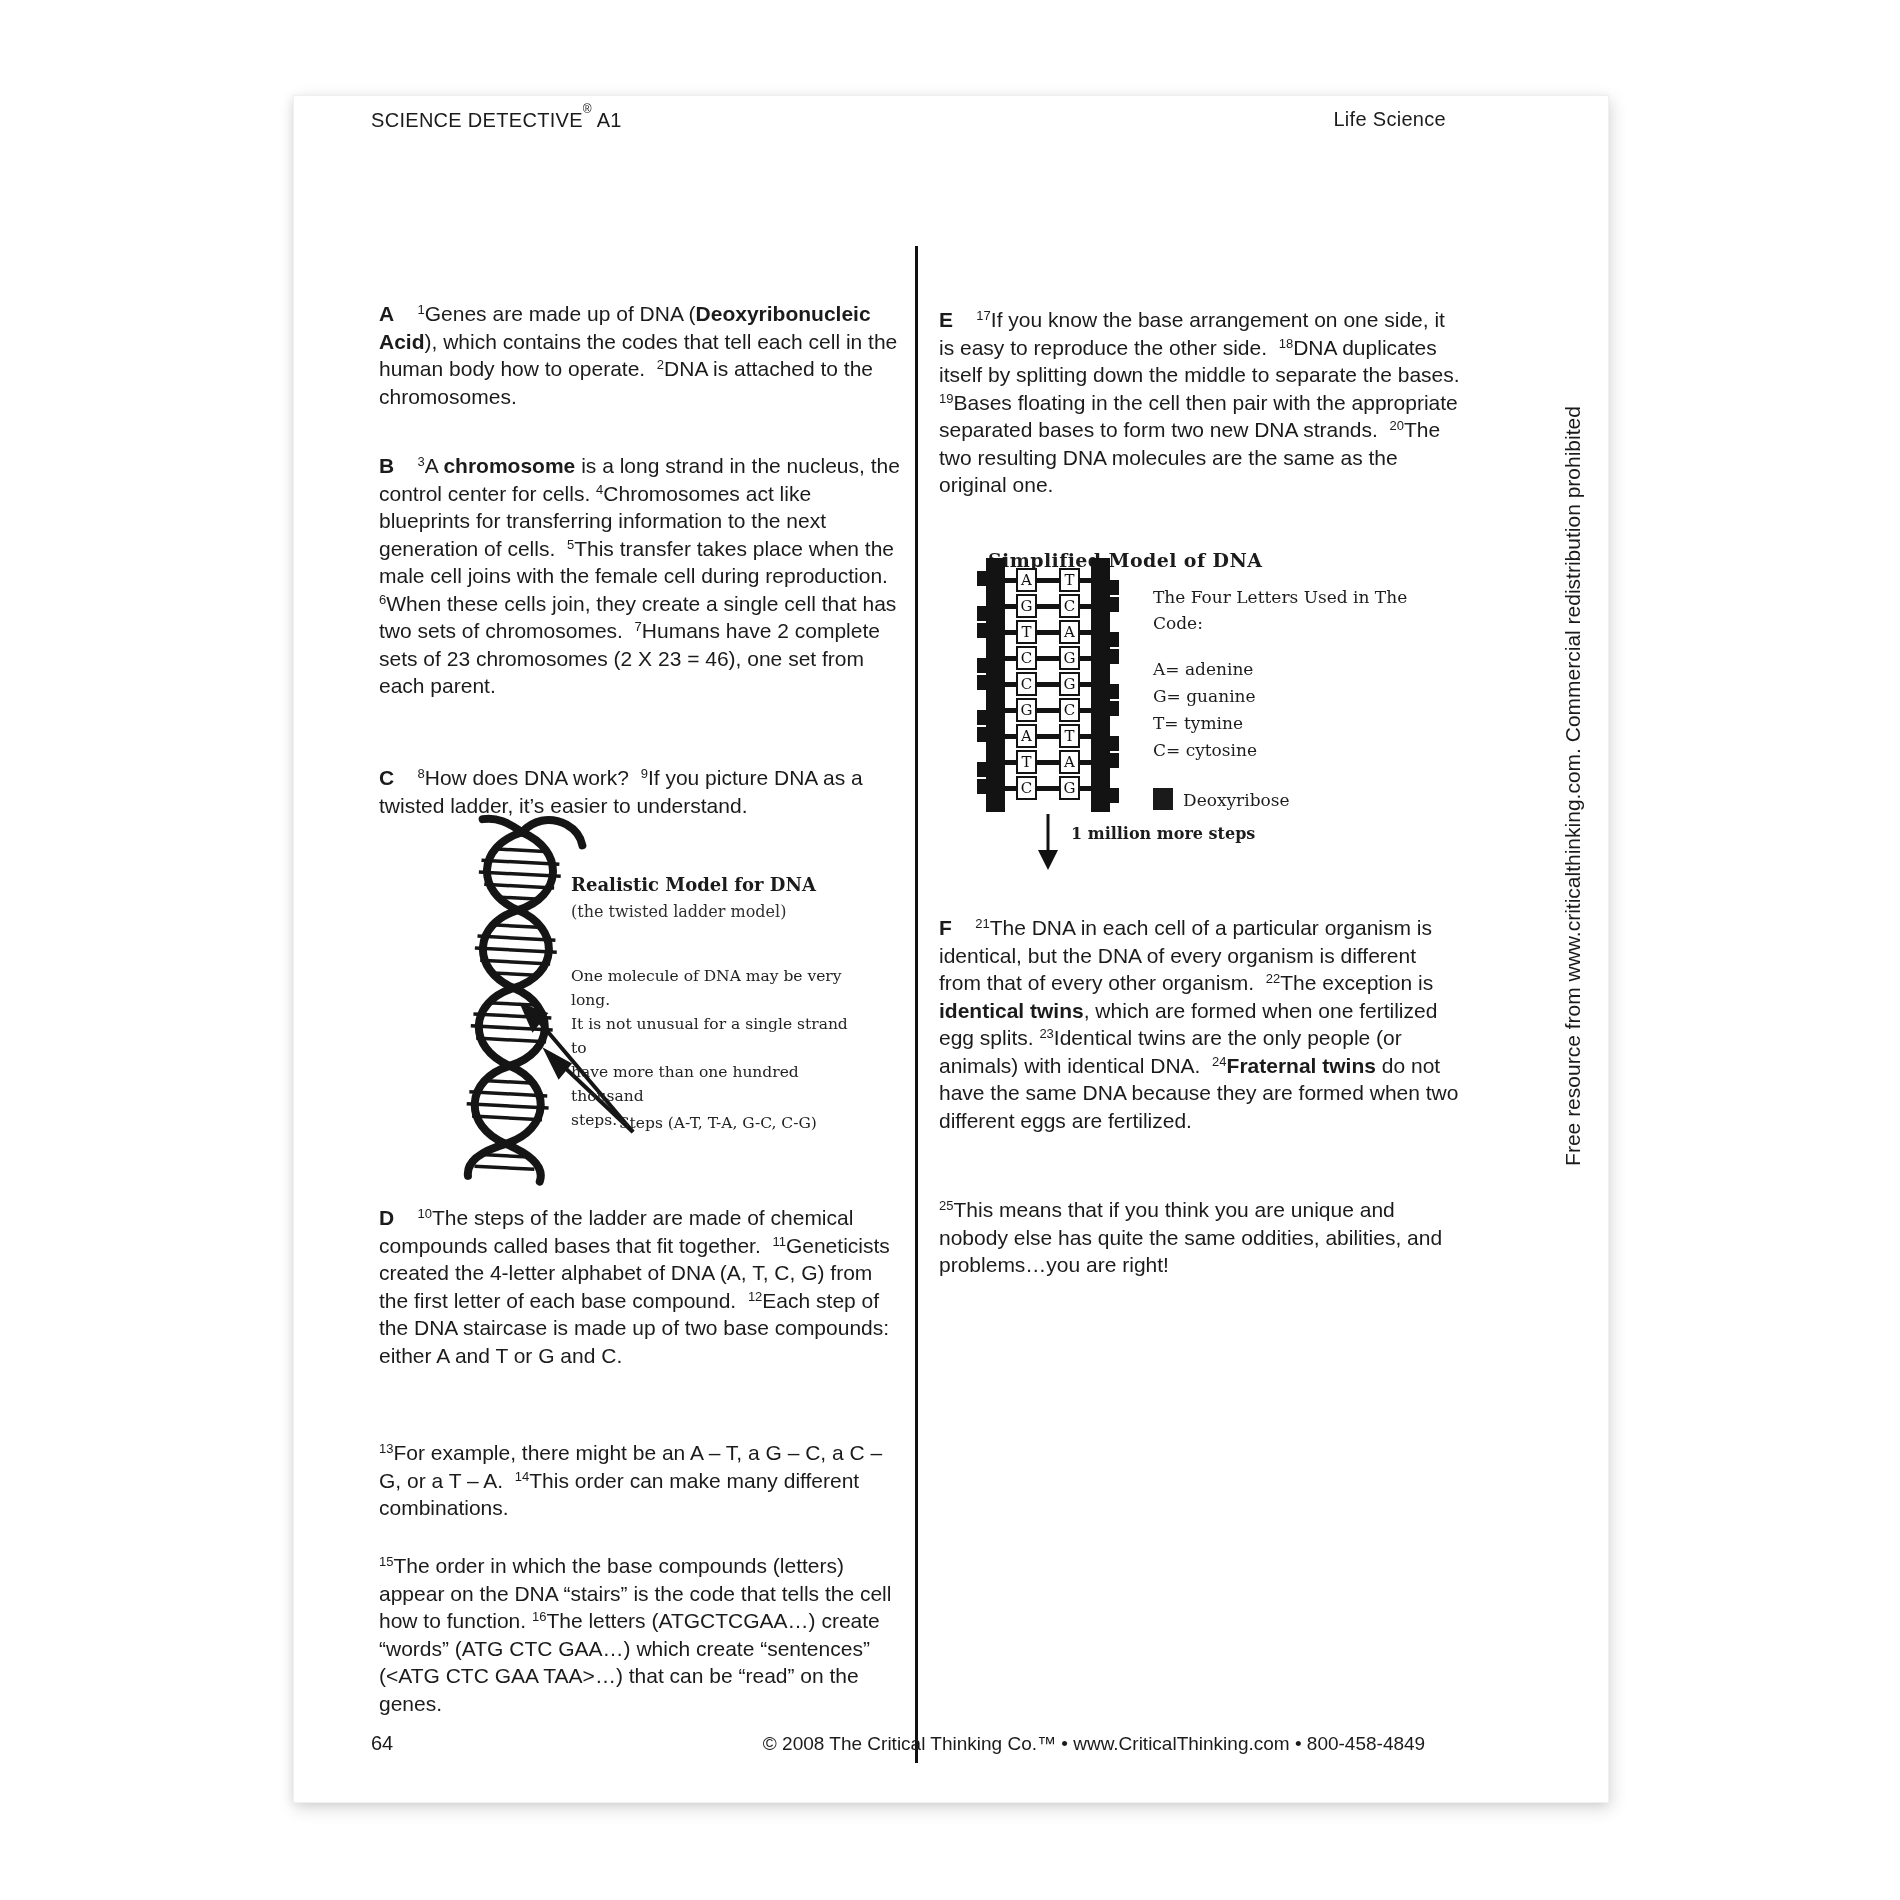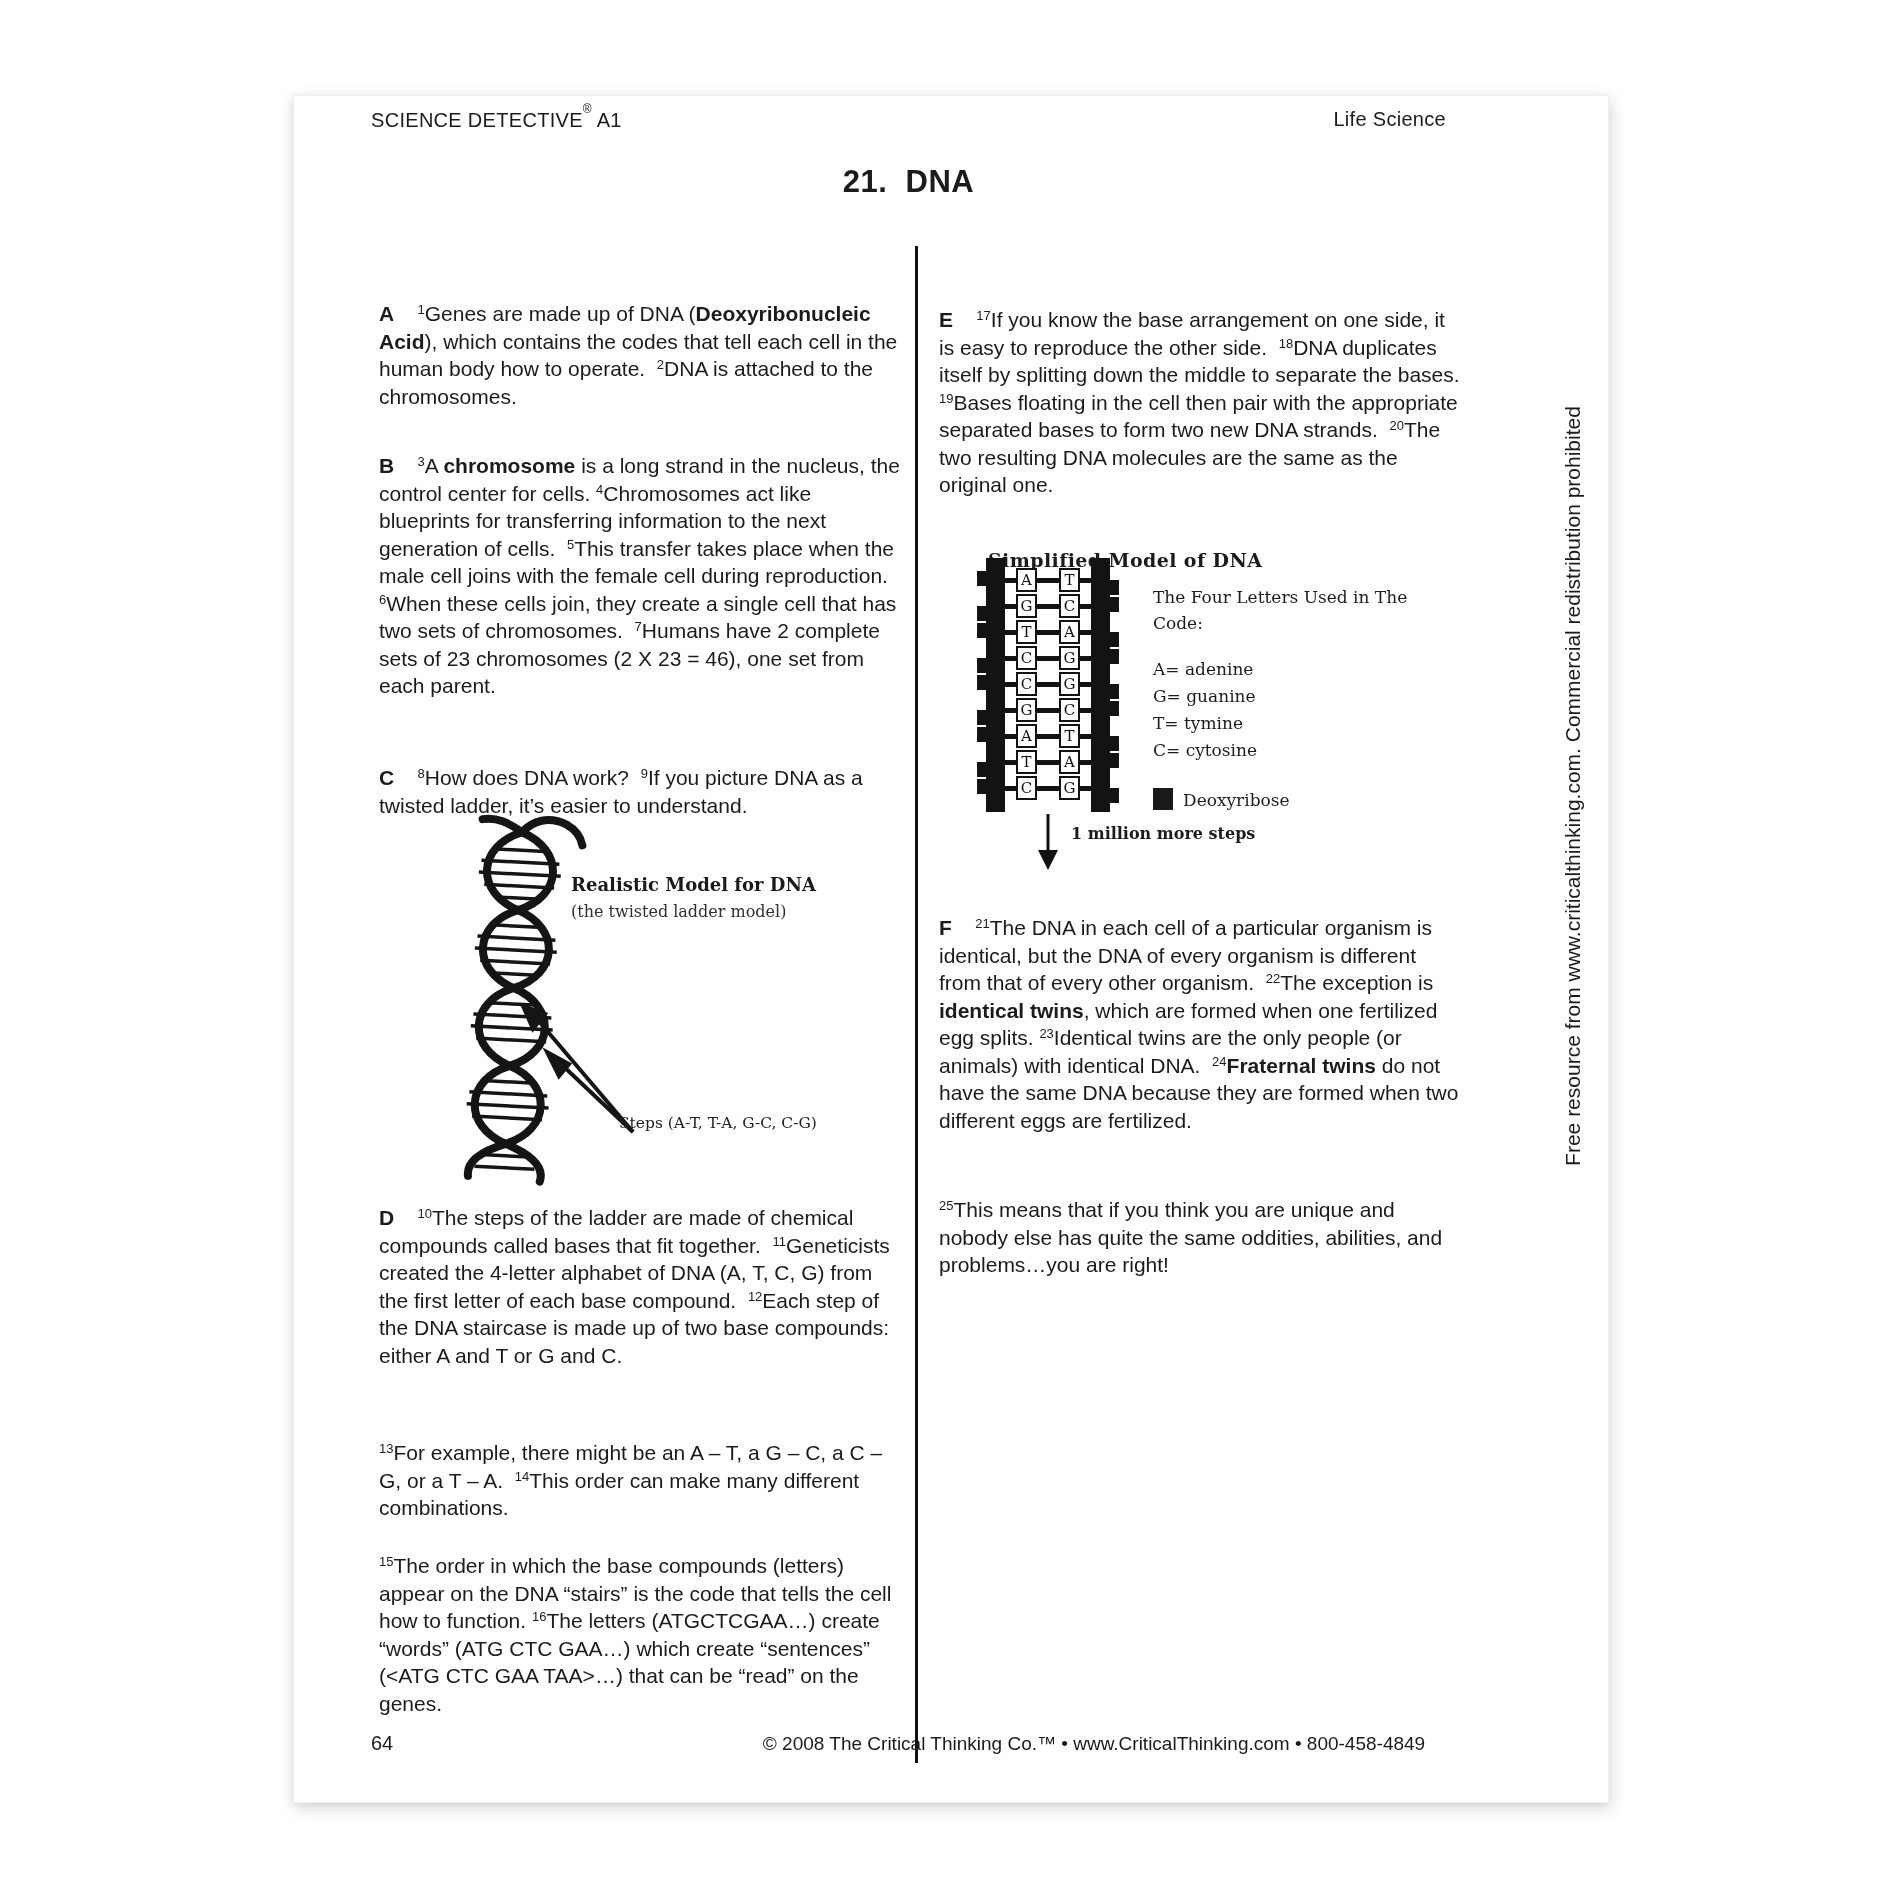--- a/index.html
+++ b/index.html
@@ -71,21 +71,20 @@
 </head>
 <body>
 
 <div class="page">
 
   <div class="hdr">
     <span><span>SCIENCE DETECTIVE</span><sup>®</sup><span> A1</span></span>
     <span>Life Science</span>
   </div>
 
-  <h1 class="title">21.  DNA</h1>
 
   <div class="divider"></div>
 
   <p class="body col-l" style="top:196px"><span class="b">A</span><span>    </span><sup>1</sup><span>Genes are made up of DNA (</span><span class="b">Deoxyribonucleic Acid</span><span>), which contains the codes that tell each cell in the human body how to operate.  </span><sup>2</sup><span>DNA is attached to the chromosomes.</span></p>
   <p class="body col-l" style="top:348px"><span class="b">B</span><span>    </span><sup>3</sup><span>A </span><span class="b">chromosome</span><span> is a long strand in the nucleus, the control center for cells. </span><sup>4</sup><span>Chromosomes act like blueprints for transferring information to the next generation of cells.  </span><sup>5</sup><span>This transfer takes place when the male cell joins with the female cell during reproduction.  </span><sup>6</sup><span>When these cells join, they create a single cell that has two sets of chromosomes.  </span><sup>7</sup><span>Humans have 2 complete sets of 23 chromosomes (2 X 23 = 46), one set from each parent.</span></p>
   <p class="body col-l" style="top:660px"><span class="b">C</span><span>    </span><sup>8</sup><span>How does DNA work?  </span><sup>9</sup><span>If you picture DNA as a twisted ladder, it’s easier to understand.</span></p>
 
   <div class="fig1">
     <svg width="522" height="380" viewBox="0 0 522 380">
       <g stroke="#151515" fill="none" transform="rotate(3 142 190)">
@@ -123,20 +122,24 @@
 
       <g stroke="#151515" stroke-width="4" fill="#151515">
         <line x1="262" y1="318" x2="190" y2="250"></line>
         <polygon points="176,238 198,250 188,262"></polygon>
         <line x1="262" y1="318" x2="166" y2="205"></line>
         <polygon points="152,192 174,200 162,215"></polygon>
       </g>
     </svg>
     <div class="f1-title">Realistic Model for DNA</div>
     <div class="f1-sub">(the twisted ladder model)</div>
+    <div class="f1-note">One molecule of DNA may be very long.
+It is not unusual for a single strand to
+have more than one hundred thousand
+steps.</div>
     <div class="f1-steps">Steps (A-T, T-A, G-C, C-G)</div>
   </div>
 
   <p class="body col-l" style="top:1100px"><span class="b">D</span><span>    </span><sup>10</sup><span>The steps of the ladder are made of chemical compounds called bases that fit together.  </span><sup>11</sup><span>Geneticists created the 4-letter alphabet of DNA (A, T, C, G) from the first letter of each base compound.  </span><sup>12</sup><span>Each step of the DNA staircase is made up of two base compounds: either A and T or G and C.</span></p>
   <p class="body col-l" style="top:1335px"><sup>13</sup><span>For example, there might be an A – T, a G – C, a C – G, or a T – A.  </span><sup>14</sup><span>This order can make many different combinations.</span></p>
   <p class="body col-l" style="top:1448px"><sup>15</sup><span>The order in which the base compounds (letters) appear on the DNA “stairs” is the code that tells the cell how to function. </span><sup>16</sup><span>The letters (ATGCTCGAA…) create “words” (ATG CTC GAA…) which create “sentences” (&lt;ATG CTC GAA TAA&gt;…) that can be “read” on the genes.</span></p>
 
   <p class="body col-r" style="top:202px"><span class="b">E</span><span>    </span><sup>17</sup><span>If you know the base arrangement on one side, it is easy to reproduce the other side.  </span><sup>18</sup><span>DNA duplicates itself by splitting down the middle to separate the bases.  </span><sup>19</sup><span>Bases floating in the cell then pair with the appropriate separated bases to form two new DNA strands.  </span><sup>20</sup><span>The two resulting DNA molecules are the same as the original one.</span></p>
 
   <div class="fig2">

